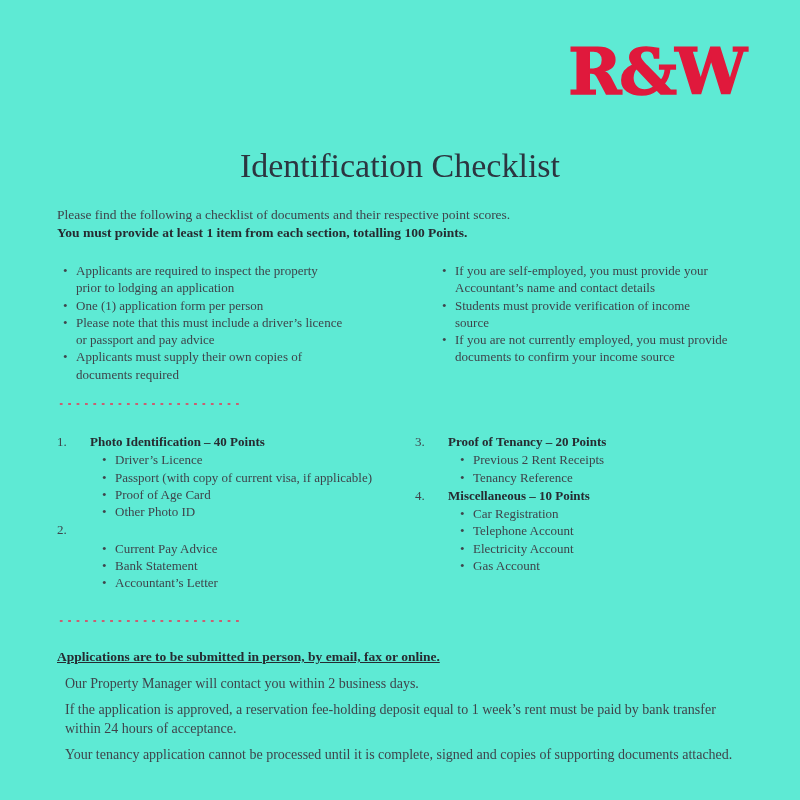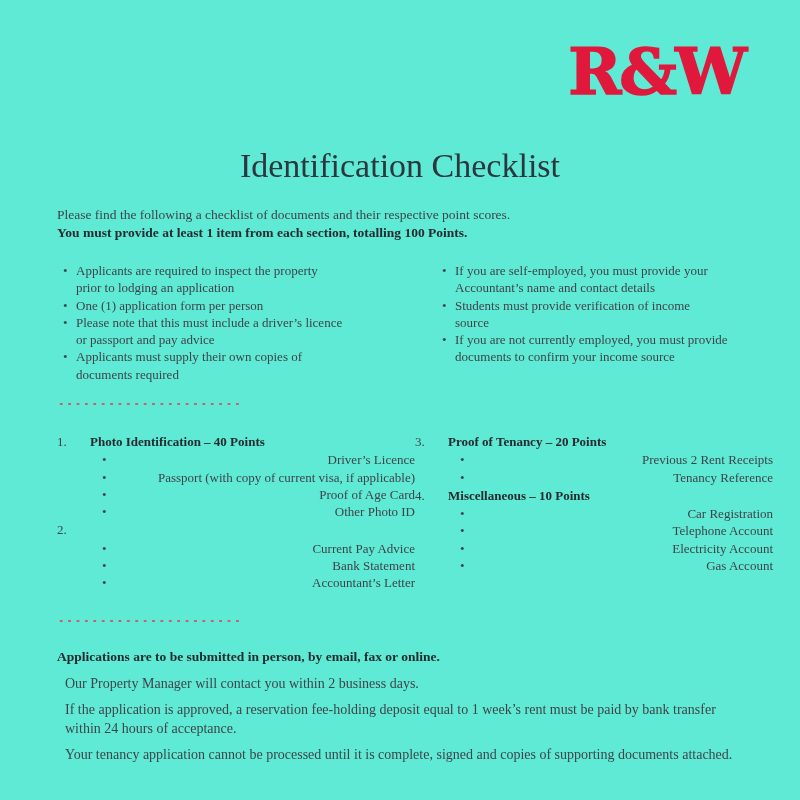--- a/index.html
+++ b/index.html
@@ -67,28 +67,28 @@
     font-size:13px;line-height:17.3px;
   }
   .sections .scol1{width:358px;flex:0 0 358px;}
   .sections .scol2{flex:1;}
   .sec-row{display:flex;}
   .sec-num{flex:0 0 33px;}
   .sec-head{
     font-weight:bold;color:#262b31;
   }
   .section ul.dotlist{
-    margin:1px 0 1px 45px;padding-left:0;text-align:right;
+    margin:1px 0 1px 45px;padding-left:0;
   }
   .footer{
     position:absolute;top:648px;left:57px;width:718px;
     font-size:14px;line-height:18.6px;
   }
   .footer .fbold{
-    margin:0;font-weight:bold;color:#262b31;font-size:13.5px;
+    margin:0;font-weight:bold;color:#262b31;font-size:13.5px;text-decoration:underline;
   }
   .footer p.fline{margin:8px;white-space:pre-line;}
 </style>
 </head>
 <body>
 
 <div class="page">
 
   <div class="logo">R&amp;W</div>
 

